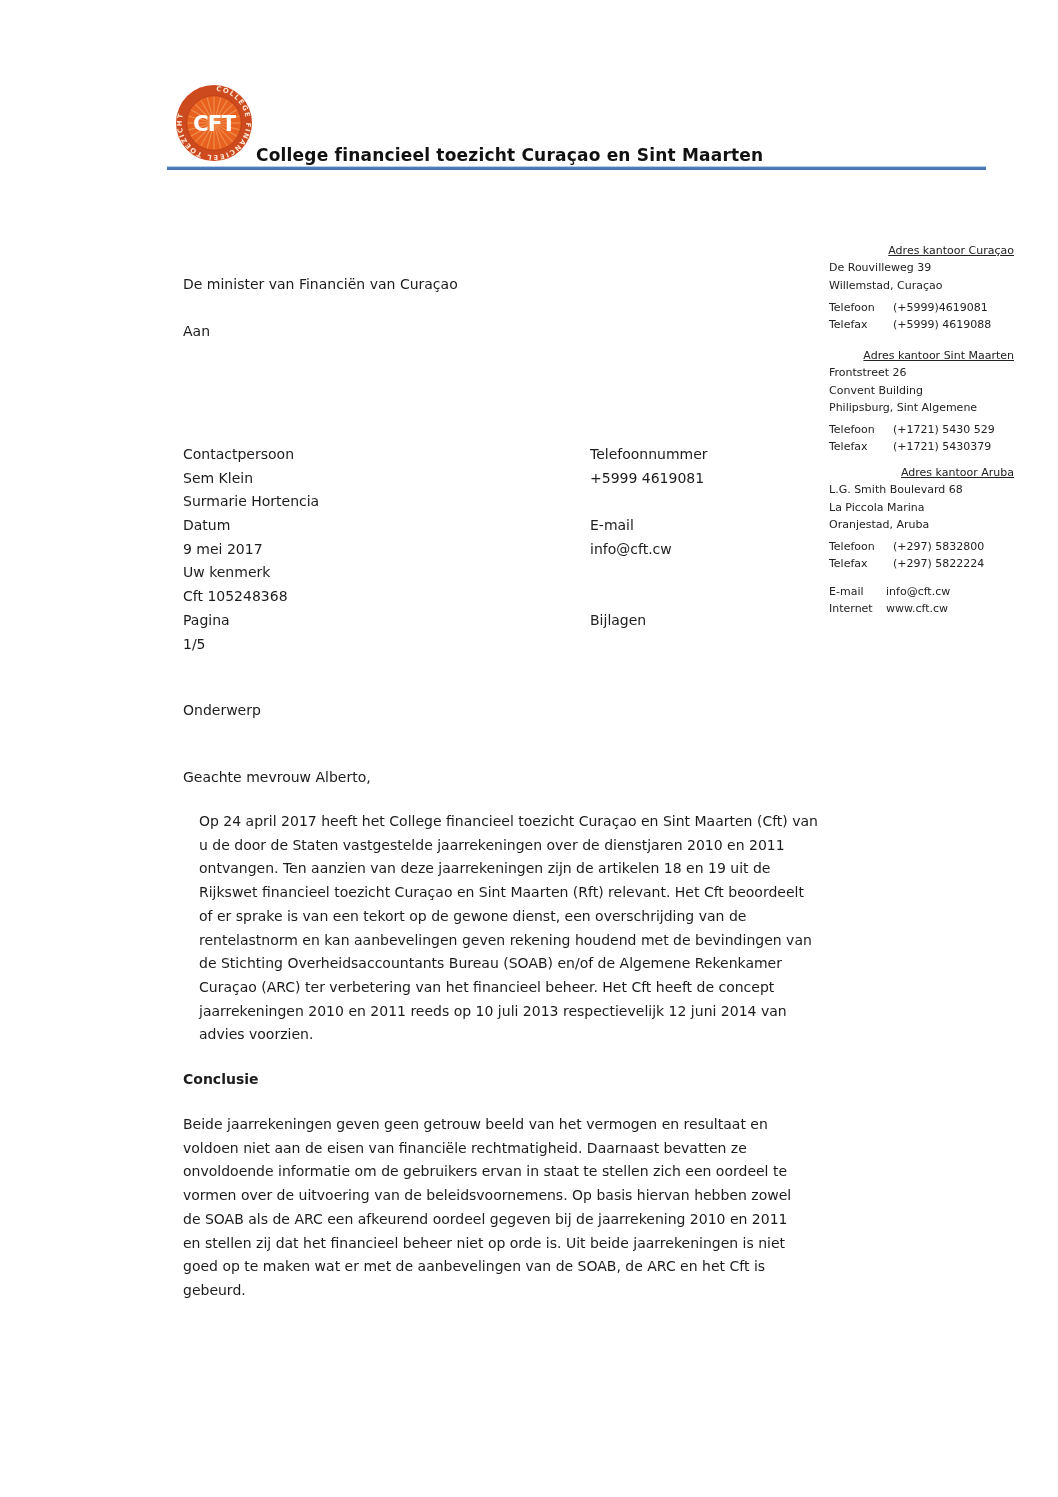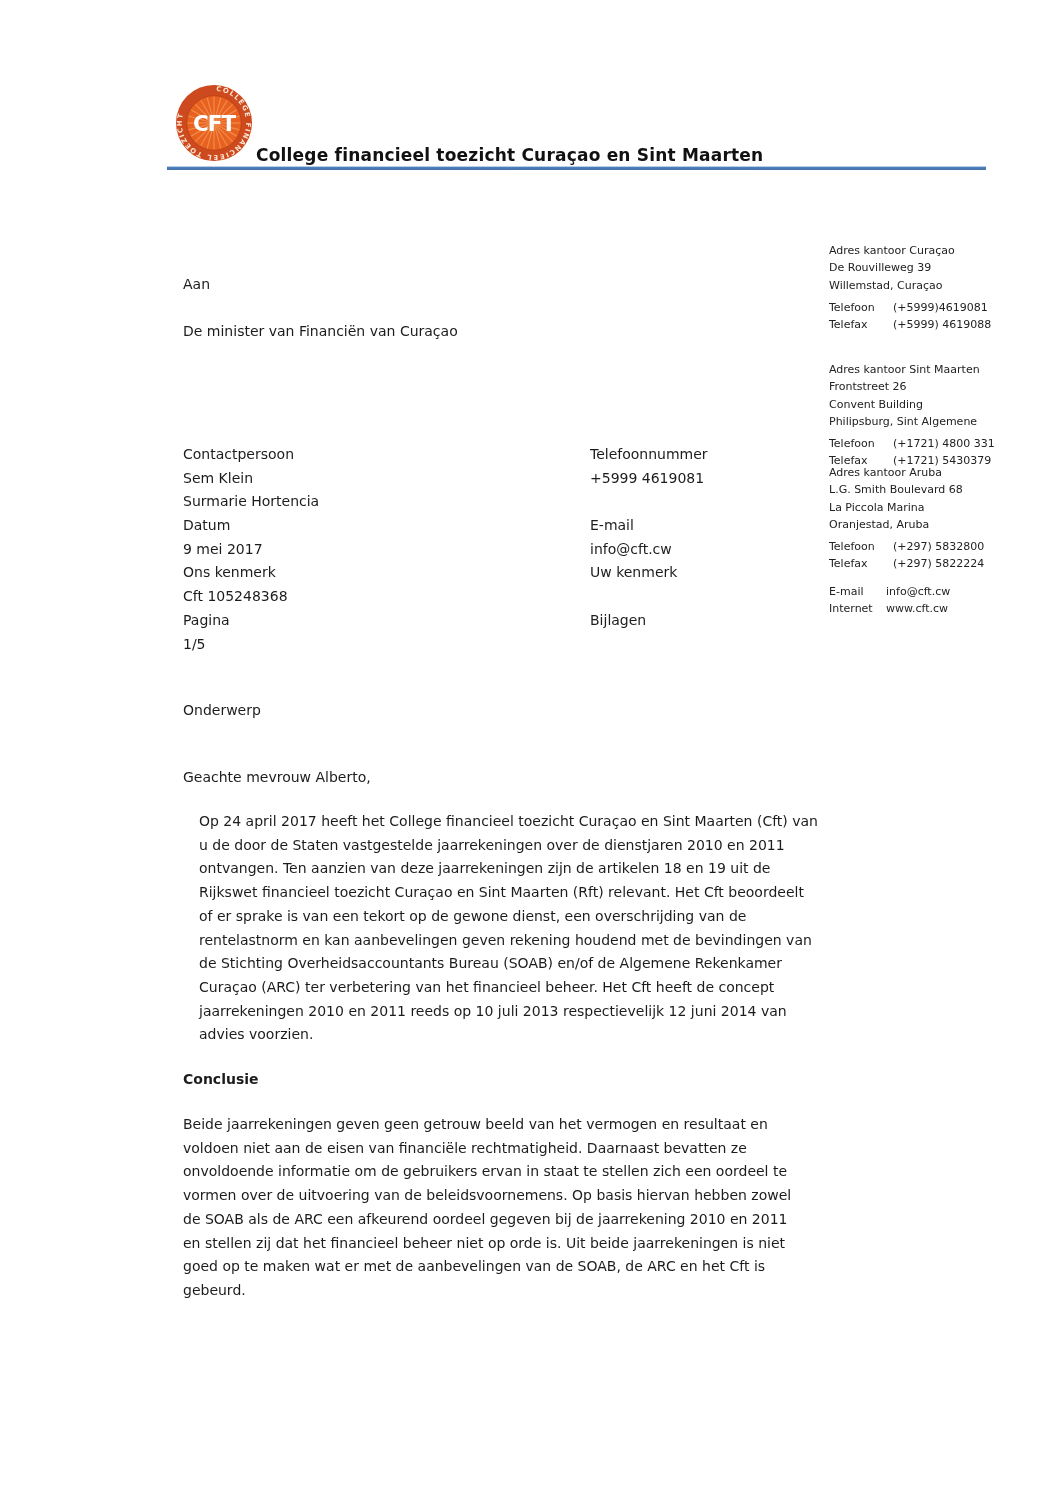--- a/index.html
+++ b/index.html
@@ -36,24 +36,24 @@
 
   
   .meta{left:183px;top:443px;width:780px;font-size:14px;}
   .meta-row{display:flex;height:23.7px;line-height:23.7px;}
   .meta-cell-left{width:407px;}
   .meta-cell-right{flex:1;}
 
   
   .sidebar-block{left:829px;width:185px;font-size:11px;line-height:17.3px;color:#222;}
   .office-1{top:242px;}
-  .office-2{top:361px;}
+  .office-2{top:347px;}
   .office-3{top:464px;}
   .online{top:583px;}
-  .office-heading{}
+  .office-heading{text-decoration:underline;text-align:right;}
   .phones{margin-top:5px;}
   .contact-row{display:flex;line-height:17.3px;align-items:center;}
   .contact-row .lbl{width:64px;}
   .online .contact-row .lbl{width:57px;}
 </style>
 </head>
 <body>
 
 <div class="page">
 
@@ -94,22 +94,22 @@
         <textPath href="#ringpath" startOffset="2">COLLEGE   FINANCIEEL   TOEZICHT</textPath>
       </text>
       <text x="40" y="48" text-anchor="middle" font-size="22" font-weight="bold" fill="#ffffff" font-family="DejaVu Sans, sans-serif" letter-spacing="-1">CFT</text>
     </svg>
   </div>
 
   <div class="abs page-title">College financieel toezicht Curaçao en Sint Maarten</div>
   <div class="abs rule"></div>
 
   <div class="abs recipient body-text">
+    <div>De minister van Financiën van Curaçao</div>
     <div>Aan</div>
-    <div>De minister van Financiën van Curaçao</div>
   </div>
 
   <div class="abs meta">
     <div class="meta-row">
       <div class="meta-cell-left">Contactpersoon</div>
       <div class="meta-cell-right">Telefoonnummer</div>
     </div>
     <div class="meta-row">
       <div class="meta-cell-left">Sem Klein</div>
       <div class="meta-cell-right">+5999 4619081</div>
@@ -120,21 +120,20 @@
     </div>
     <div class="meta-row">
       <div class="meta-cell-left">Datum</div>
       <div class="meta-cell-right">E-mail</div>
     </div>
     <div class="meta-row">
       <div class="meta-cell-left">9 mei 2017</div>
       <div class="meta-cell-right">info@cft.cw</div>
     </div>
     <div class="meta-row">
-      <div class="meta-cell-left">Ons kenmerk</div>
       <div class="meta-cell-right">Uw kenmerk</div>
     </div>
     <div class="meta-row">
       <div class="meta-cell-left">Cft 105248368</div>
       <div class="meta-cell-right"></div>
     </div>
     <div class="meta-row">
       <div class="meta-cell-left">Pagina</div>
       <div class="meta-cell-right">Bijlagen</div>
     </div>
@@ -161,21 +160,21 @@
   </div>
 
   <div class="abs sidebar-block office-2">
     <div class="office-heading">Adres kantoor Sint Maarten</div>
     <div>Frontstreet 26</div>
     <div>Convent Building</div>
     <div>Philipsburg, Sint Algemene</div>
     <div class="phones">
       <div class="contact-row">
         <span class="lbl">Telefoon</span>
-        <span>(+1721) 4800 331</span>
+        <span>(+1721) 5430 529</span>
       </div>
       <div class="contact-row">
         <span class="lbl">Telefax</span>
         <span>(+1721) 5430379</span>
       </div>
     </div>
   </div>
 
   <div class="abs sidebar-block office-3">
     <div class="office-heading">Adres kantoor Aruba</div>

